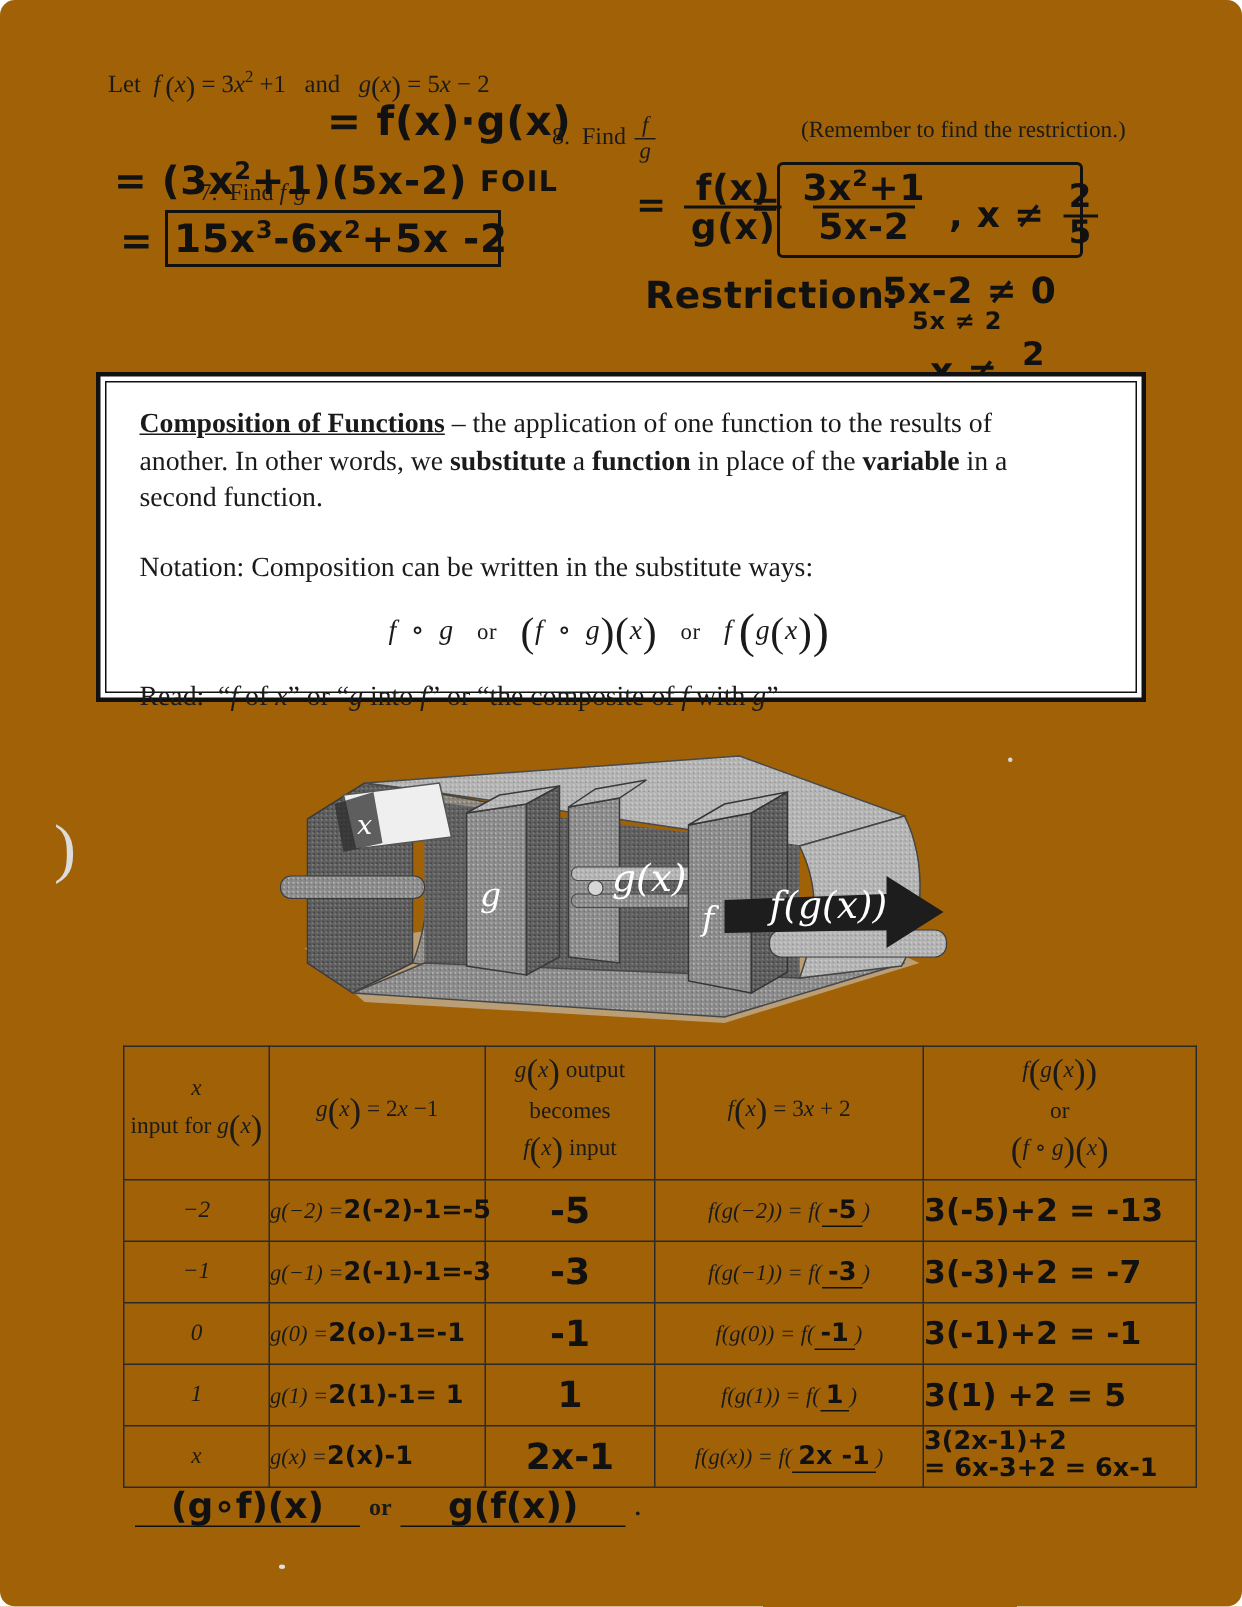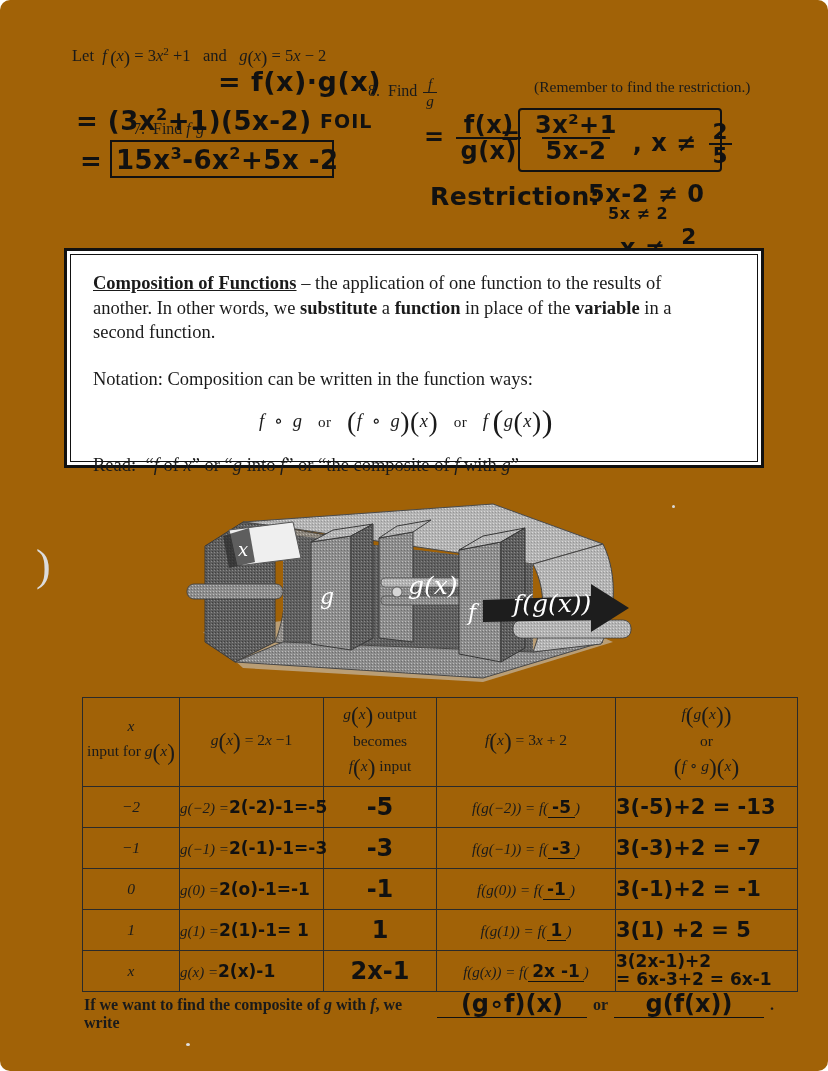--- a/index.html
+++ b/index.html
@@ -248,21 +248,21 @@
         <span class="den">5</span>
       </span>
   </div>
 
   <div class="abs" id="def-box">
     <div id="def-inner">
       <p id="def-p1" class="serif">
         <span class="u">Composition of Functions</span><span> – </span><span>the application of one function to the results of another.  In other words, we </span><span class="b">substitute</span><span> a </span><span class="b">function</span><span> in place of the </span><span class="b">variable</span><span> in a second function.</span>
       </p>
 
-      <p id="def-notation" class="serif">Notation:  Composition can be written in the function ways:</p>
+      <p id="def-notation" class="serif">Notation:  Composition can be written in the substitute ways:</p>
 
       <p id="def-forms" class="serif">
         <span><i class="v">f</i>  ∘  <i class="v">g</i></span>
         &nbsp;&nbsp;<span style="font-size:.82em">or</span>&nbsp;&nbsp;
         <span><span class="bigp">(</span><i class="v">f</i>  ∘  <i class="v">g</i><span class="bigp">)</span><span class="bigp">(</span><i class="v">x</i><span class="bigp">)</span></span>
         &nbsp;&nbsp;<span style="font-size:.82em">or</span>&nbsp;&nbsp;
         <span><i class="v">f</i> <span class="bigp" style="font-size:1.75em">(</span><i class="v">g</i><span class="bigp">(</span><i class="v">x</i><span class="bigp">)</span><span class="bigp" style="font-size:1.75em">)</span></span>
       </p>
 
       <p id="def-read" class="serif">
@@ -407,21 +407,20 @@
             <span class="hw-sm two-line">
               <span>3(2x-1)+2</span>
               <span>= 6x-3+2 = 6x-1</span>
             </span>
           </td>
         </tr>
       </tbody>
   </table>
 
   <div class="abs serif" id="bottom-line">
-    <span>If we want to find the composite of <i class="v">g</i> with <i class="v">f</i>,&nbsp;we&nbsp; write</span>
     <span class="ansline">
       <span class="hw-lg">(g∘f)(x)</span>
     </span>
     <span>or</span>
     <span class="ansline">
       <span class="hw-lg">g(f(x))</span>
     </span>
     <span>.</span>
   </div>
 

